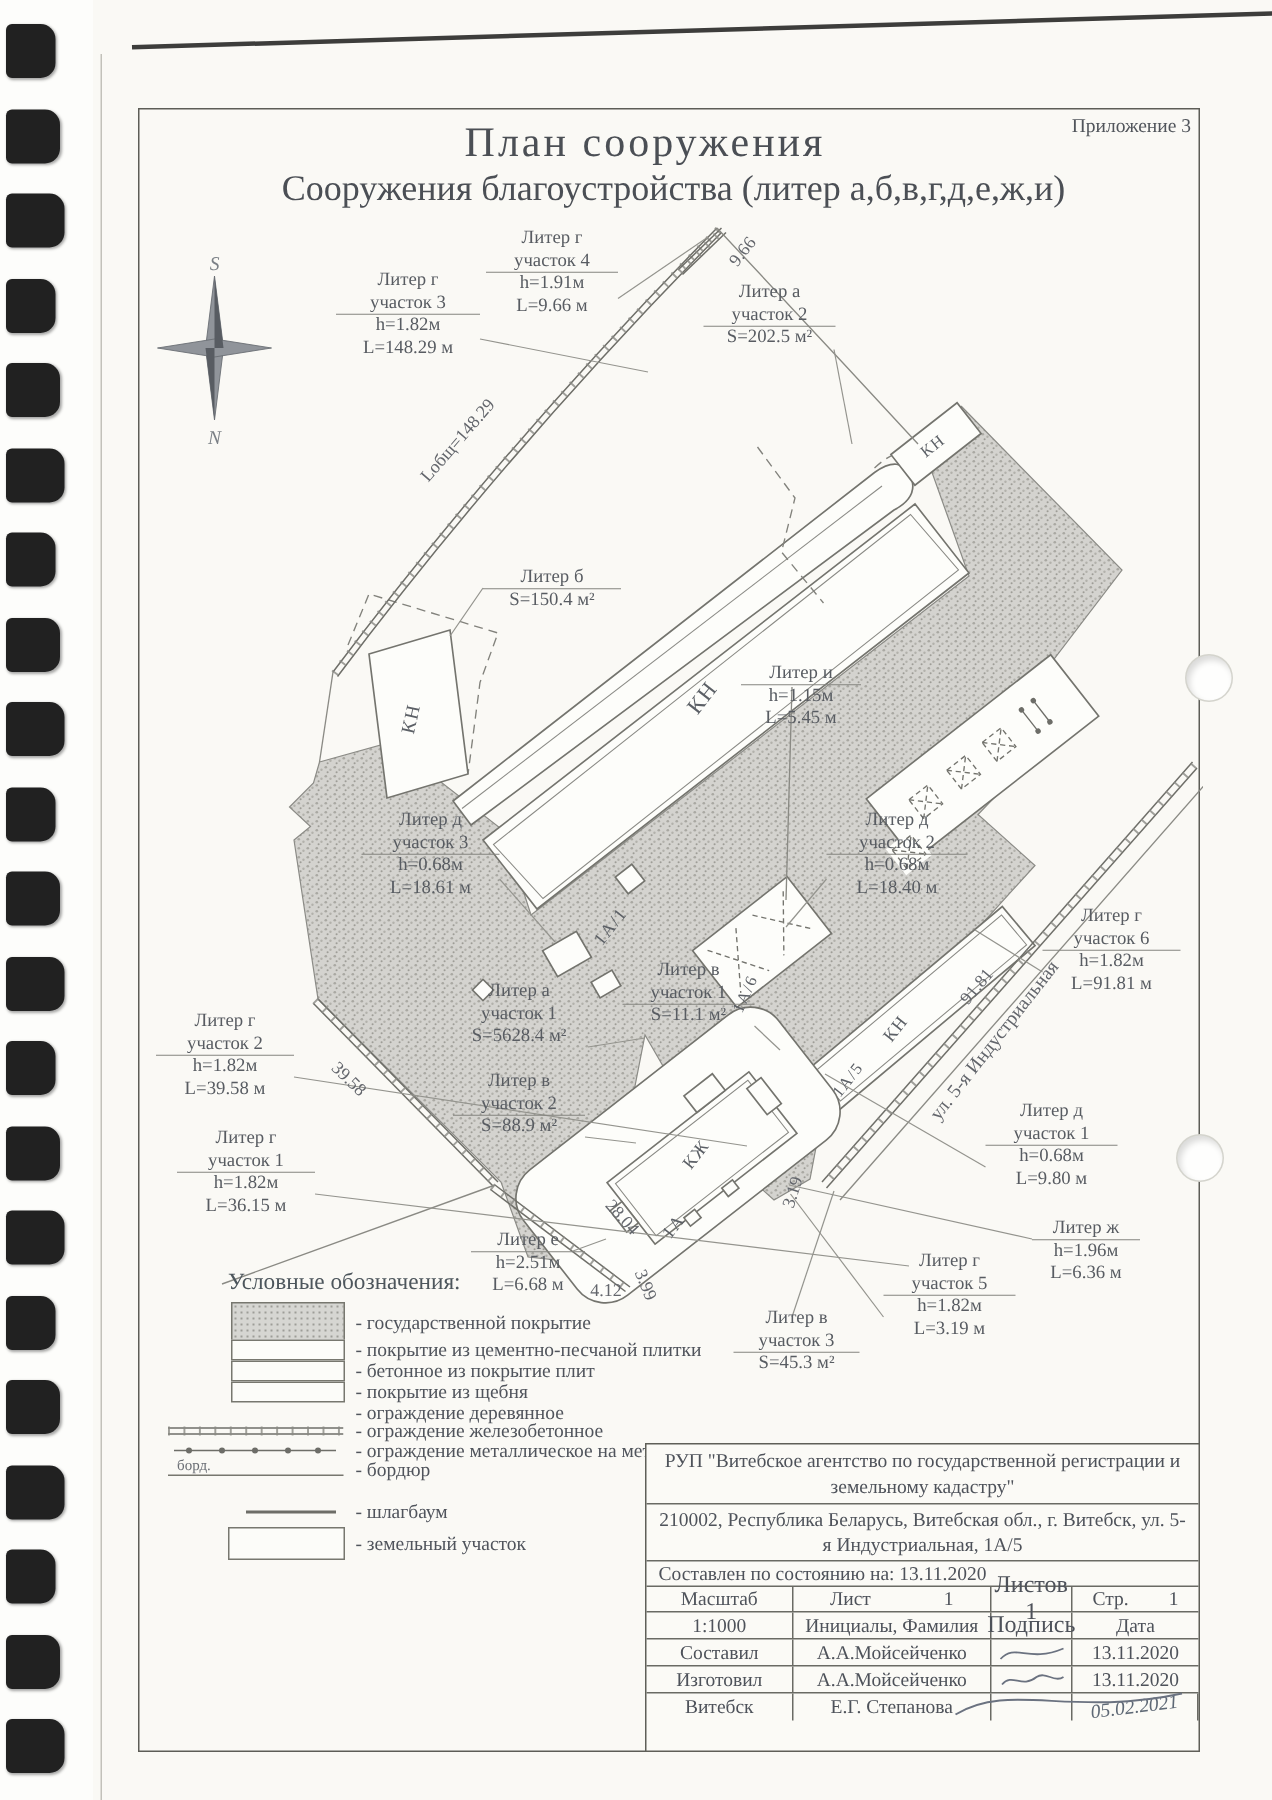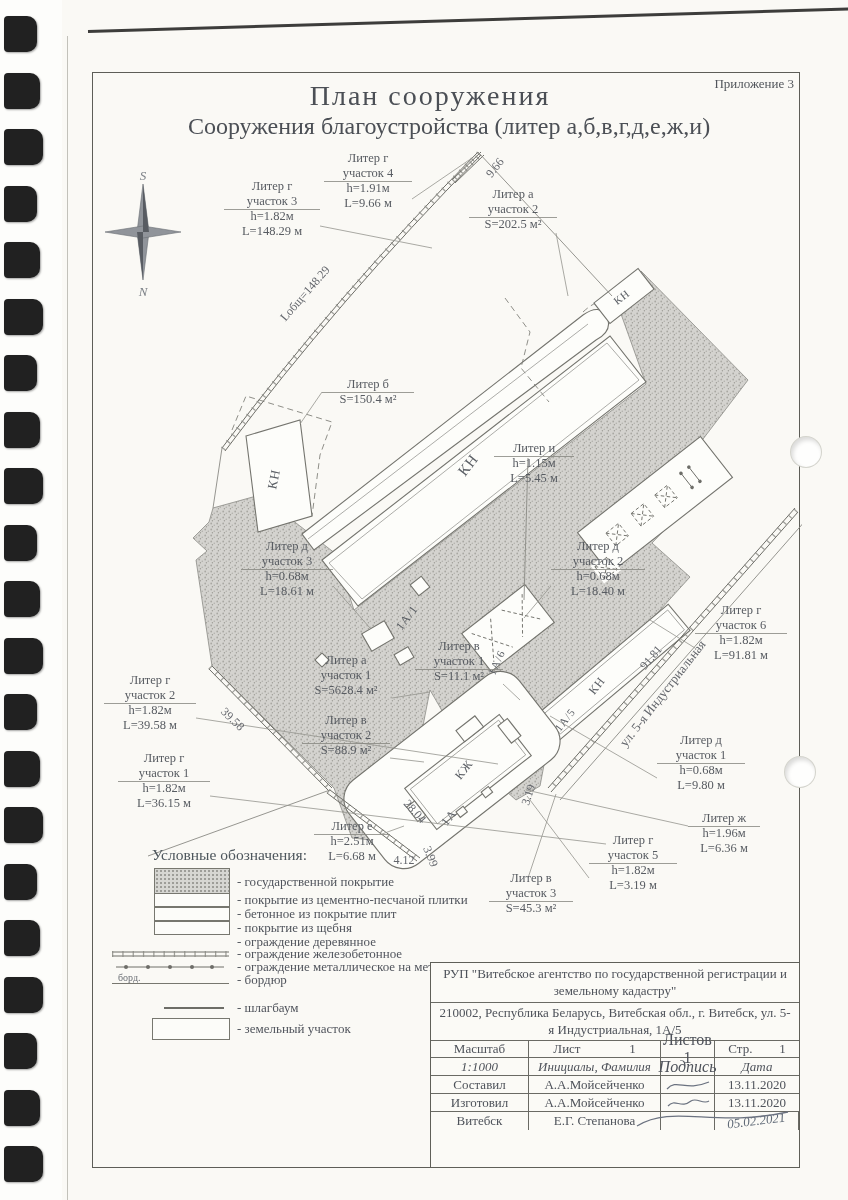--- a/index.html
+++ b/index.html
@@ -50,21 +50,21 @@
   .tb-row{border-bottom:1px solid #6a6a64;display:flex;align-items:center;justify-content:center;text-align:center;box-sizing:border-box;position:relative;}
   .tb-row:last-child{border-bottom:none;}
   .r-org{height:40px;line-height:1.3;padding:0 6px;}
   .r-obj{height:22px;}
   .r-addr{height:38px;line-height:1.3;padding:0 6px;}
   .r-comp{height:17px;justify-content:flex-start;padding-left:8px;}
   .cells{padding:0;}
   .cell{height:100%;display:flex;align-items:center;justify-content:center;border-right:1px solid #6a6a64;box-sizing:border-box;flex:none;}
   .cell:last-child{border-right:none;}
   .c1{width:98px;}.c2{width:132px;}.c3{width:54px;font-size:16px;}.c4{width:84px;}
-  .r-head{height:17px;}.r-scale{height:18px;font-style:italic;}.r-sig{height:18px;}
+  .r-head{height:17px;}.r-scale{height:18px;}.r-sig{height:18px;}
   .spread{display:flex;width:100%;justify-content:space-around;align-items:center;}
   .hand{font-style:italic;color:#5e6875;display:inline-block;transform:rotate(-7deg);}
   .swash{position:absolute;right:6px;top:-4px;pointer-events:none;}
 </style>
 </head>
 <body>
 
 <div class="page">
 
   <div class="scan-edge"></div>
@@ -453,20 +453,21 @@
       <div class="fencebox">
           <div class="parcelbox"></div>
         </div>
       <span>- земельный участок</span>
     </div>
   </div>
 
   <div class="tblock">
     <div class="tb-row r-org">РУП "Витебское агентство по государственной регистрации и земельному кадастру"</div>
     <div class="tb-row r-addr">210002, Республика Беларусь, Витебская обл., г. Витебск, ул. 5-я Индустриальная, 1А/5</div>
+    <div class="tb-row r-comp">Составлен по состоянию на: 13.11.2020</div>
     <div class="tb-row r-head cells">
       <div class="cell c1">Масштаб</div>
       <div class="cell c2">
         <div class="spread">
             <span>Лист</span>
             <span>1</span>
           </div>
       </div>
       <div class="cell c3">Листов 1</div>
       <div class="cell c4">

